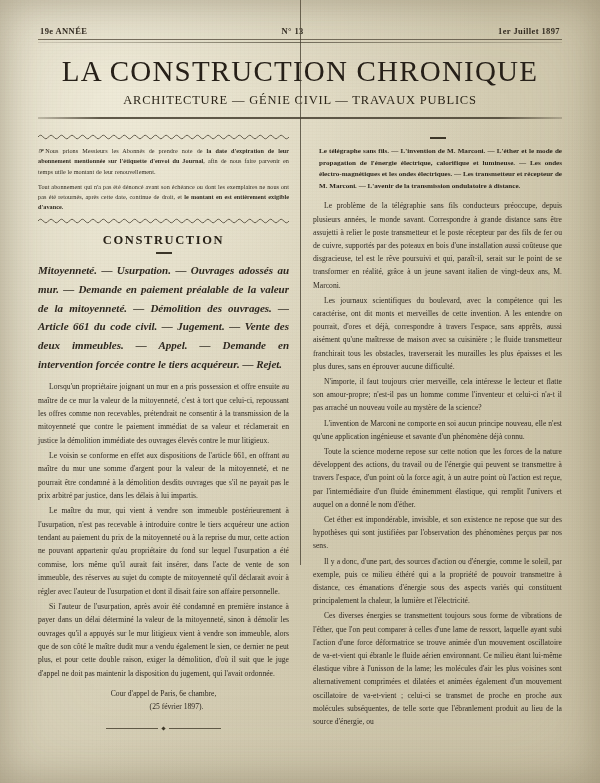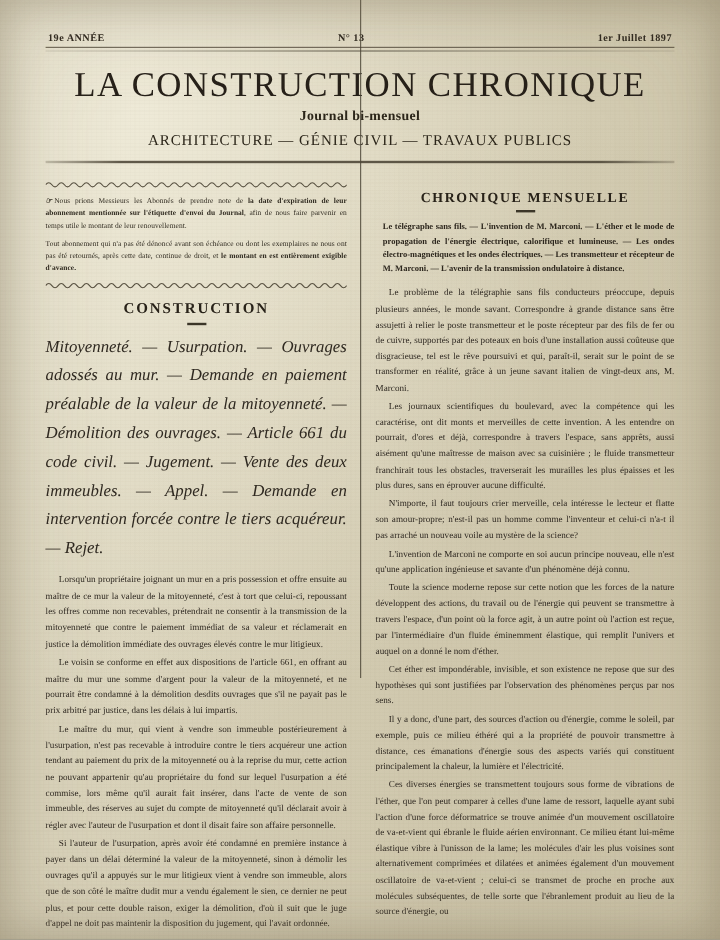--- a/index.html
+++ b/index.html
@@ -160,25 +160,26 @@
   }
   .dash-sep {
     width: 16px;
     height: 2px;
     background: #3b3528;
     margin: 4px auto 7px auto;
   }
 
   .headnote {
     font-style: italic;
-    font-size: 14px;
+    font-size: 11px;
     line-height: 1.72;
     text-align: justify;
     color: #2e2820;
     margin: 0;
+    font-weight: bold;
   }
 
   .summary {
     font-size: 7.1px;
     font-weight: bold;
     line-height: 1.62;
     text-align: justify;
     color: #2c261d;
     margin: 0 0 7px 0;
     padding-left: 6px;
@@ -233,21 +234,20 @@
 
     <div class="issueline">
       <span>19e ANNÉE</span>
       <span>N° 13</span>
       <span>1er Juillet 1897</span>
     </div>
     <div class="rule-thin"></div>
     <div class="rule-hair"></div>
 
     <h1 class="title">LA CONSTRUCTION CHRONIQUE</h1>
-    <div class="subtitle">Journal bi-mensuel</div>
     <div class="rubric">ARCHITECTURE — GÉNIE CIVIL — TRAVAUX PUBLICS</div>
     <div class="masthead-rule"></div>
 
     <div class="columns">
       <div class="col-divider"></div>
 
       <div class="col col-left">
 
         <svg class="wave wave-gap" viewBox="0 0 240 7" preserveAspectRatio="none">
           <path d="M0 4 Q 2.5 0.5 5 4 T 10 4 T 15 4 T 20 4 T 25 4 T 30 4 T 35 4 T 40 4 T 45 4 T 50 4 T 55 4 T 60 4 T 65 4 T 70 4 T 75 4 T 80 4 T 85 4 T 90 4 T 95 4 T 100 4 T 105 4 T 110 4 T 115 4 T 120 4 T 125 4 T 130 4 T 135 4 T 140 4 T 145 4 T 150 4 T 155 4 T 160 4 T 165 4 T 170 4 T 175 4 T 180 4 T 185 4 T 190 4 T 195 4 T 200 4 T 205 4 T 210 4 T 215 4 T 220 4 T 225 4 T 230 4 T 235 4 T 240 4" fill="none" stroke="#3f3829" stroke-width="0.9"></path>
@@ -287,21 +287,20 @@
 
         <div class="end-orn">
           <span class="bar"></span>
           <span class="dot"></span>
           <span class="bar"></span>
         </div>
       </div>
 
       <div class="col col-right">
 
-        <h2 class="sec-head small">CHRONIQUE MENSUELLE</h2>
         <div class="dash-sep"></div>
 
         <p class="summary">Le télégraphe sans fils. — L'invention de M. Marconi. — L'éther et le mode de propagation de l'énergie électrique, calorifique et lumineuse. — Les ondes électro-magnétiques et les ondes électriques. — Les transmetteur et récepteur de M. Marconi. — L'avenir de la transmission ondulatoire à distance.</p>
 
         <div class="body tight">
           <p>Le problème de la télégraphie sans fils conducteurs préoccupe, depuis plusieurs années, le monde savant. Correspondre à grande distance sans être assujetti à relier le poste transmetteur et le poste récepteur par des fils de fer ou de cuivre, supportés par des poteaux en bois d'une installation aussi coûteuse que disgracieuse, tel est le rêve poursuivi et qui, paraît-il, serait sur le point de se transformer en réalité, grâce à un jeune savant italien de vingt-deux ans, M. Marconi.</p>
           <p>Les journaux scientifiques du boulevard, avec la compétence qui les caractérise, ont dit monts et merveilles de cette invention. A les entendre on pourrait, d'ores et déjà, correspondre à travers l'espace, sans apprêts, aussi aisément qu'une maîtresse de maison avec sa cuisinière ; le fluide transmetteur franchirait tous les obstacles, traverserait les murailles les plus épaisses et les plus dures, sans en éprouver aucune difficulté.</p>
           <p>N'importe, il faut toujours crier merveille, cela intéresse le lecteur et flatte son amour-propre; n'est-il pas un homme comme l'inventeur et celui-ci n'a-t il pas arraché un nouveau voile au mystère de la science?</p>
           <p>L'invention de Marconi ne comporte en soi aucun principe nouveau, elle n'est qu'une application ingénieuse et savante d'un phénomène déjà connu.</p>
           <p>Toute la science moderne repose sur cette notion que les forces de la nature développent des actions, du travail ou de l'énergie qui peuvent se transmettre à travers l'espace, d'un point où la force agit, à un autre point où l'action est reçue, par l'intermédiaire d'un fluide éminemment élastique, qui remplit l'univers et auquel on a donné le nom d'éther.</p>

